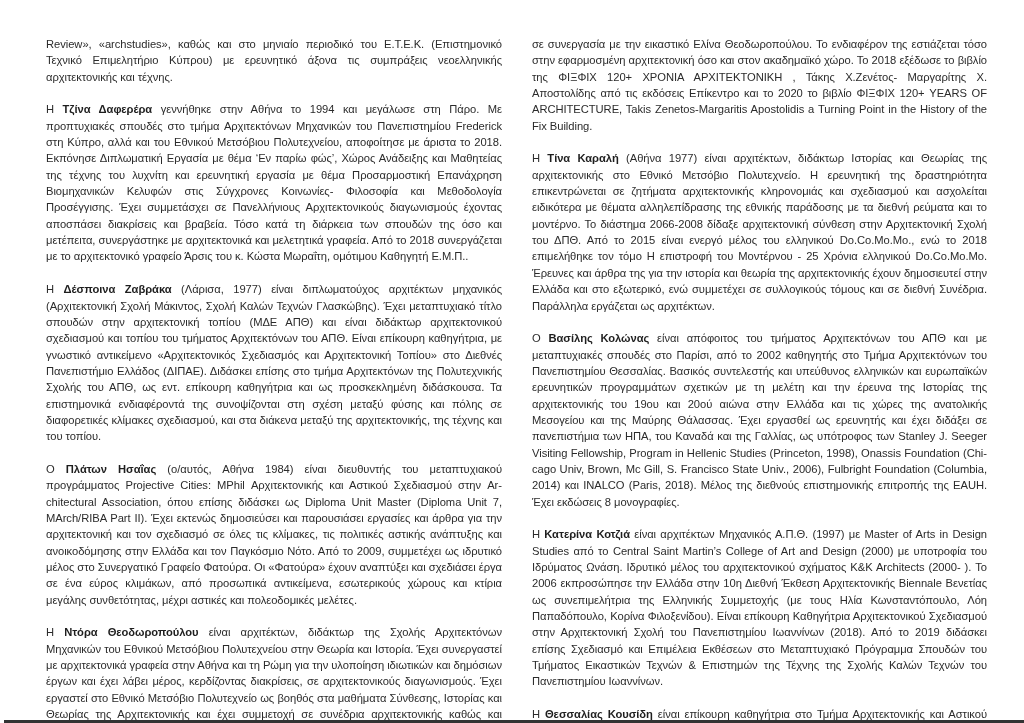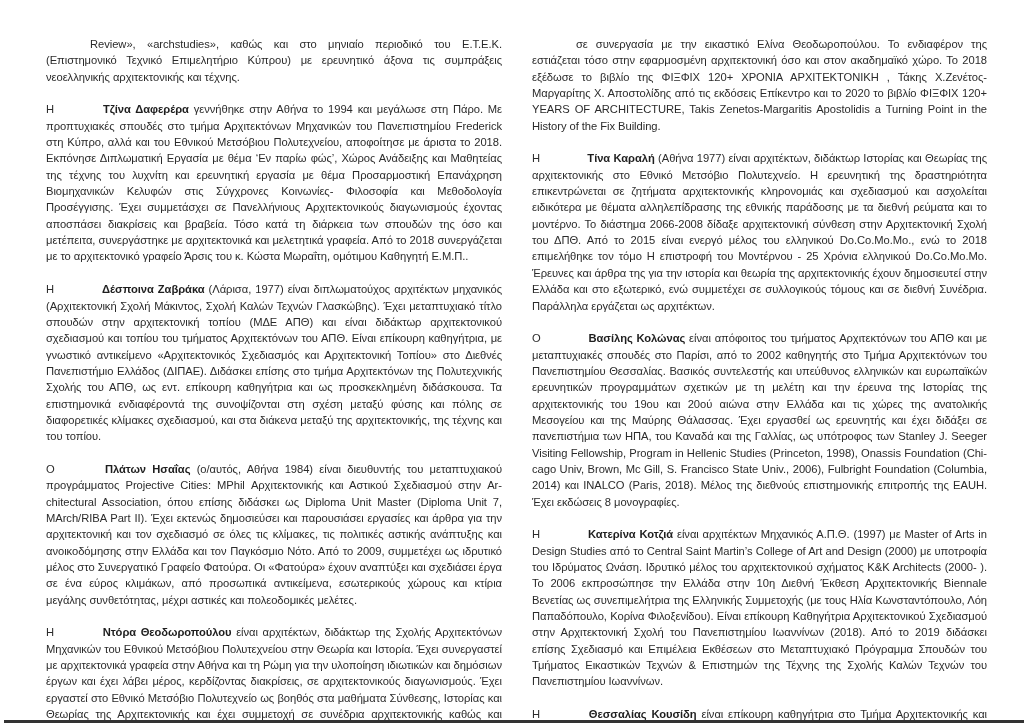--- a/index.html
+++ b/index.html
@@ -10,21 +10,21 @@
   }
   .page { position: absolute; left: 4px; top: 0; width: 1024px; height: 593px; }
   .col {
     position: absolute; top: 36px;
     font-size: 11.2px; line-height: 16.35px;
     text-align: justify; letter-spacing: -0.05px;
   }
   .col-left { left: 42px; width: 456px; }
   .col-right { left: 528px; width: 455px; }
   .para { margin: 0 0 16.35px 0; }
-  .para b { font-weight: bold; color: #1e1e1e; margin-left: 44px; }
+  .para b { font-weight: bold; color: #1e1e1e; }
   .bottom-rule {
     position: absolute; left: 0; right: 0; top: 720px; height: 3px; background: #333333;
   }
 </style>
 </head>
 <body>
 
 <div class="page">
 
   <div class="col col-left">

